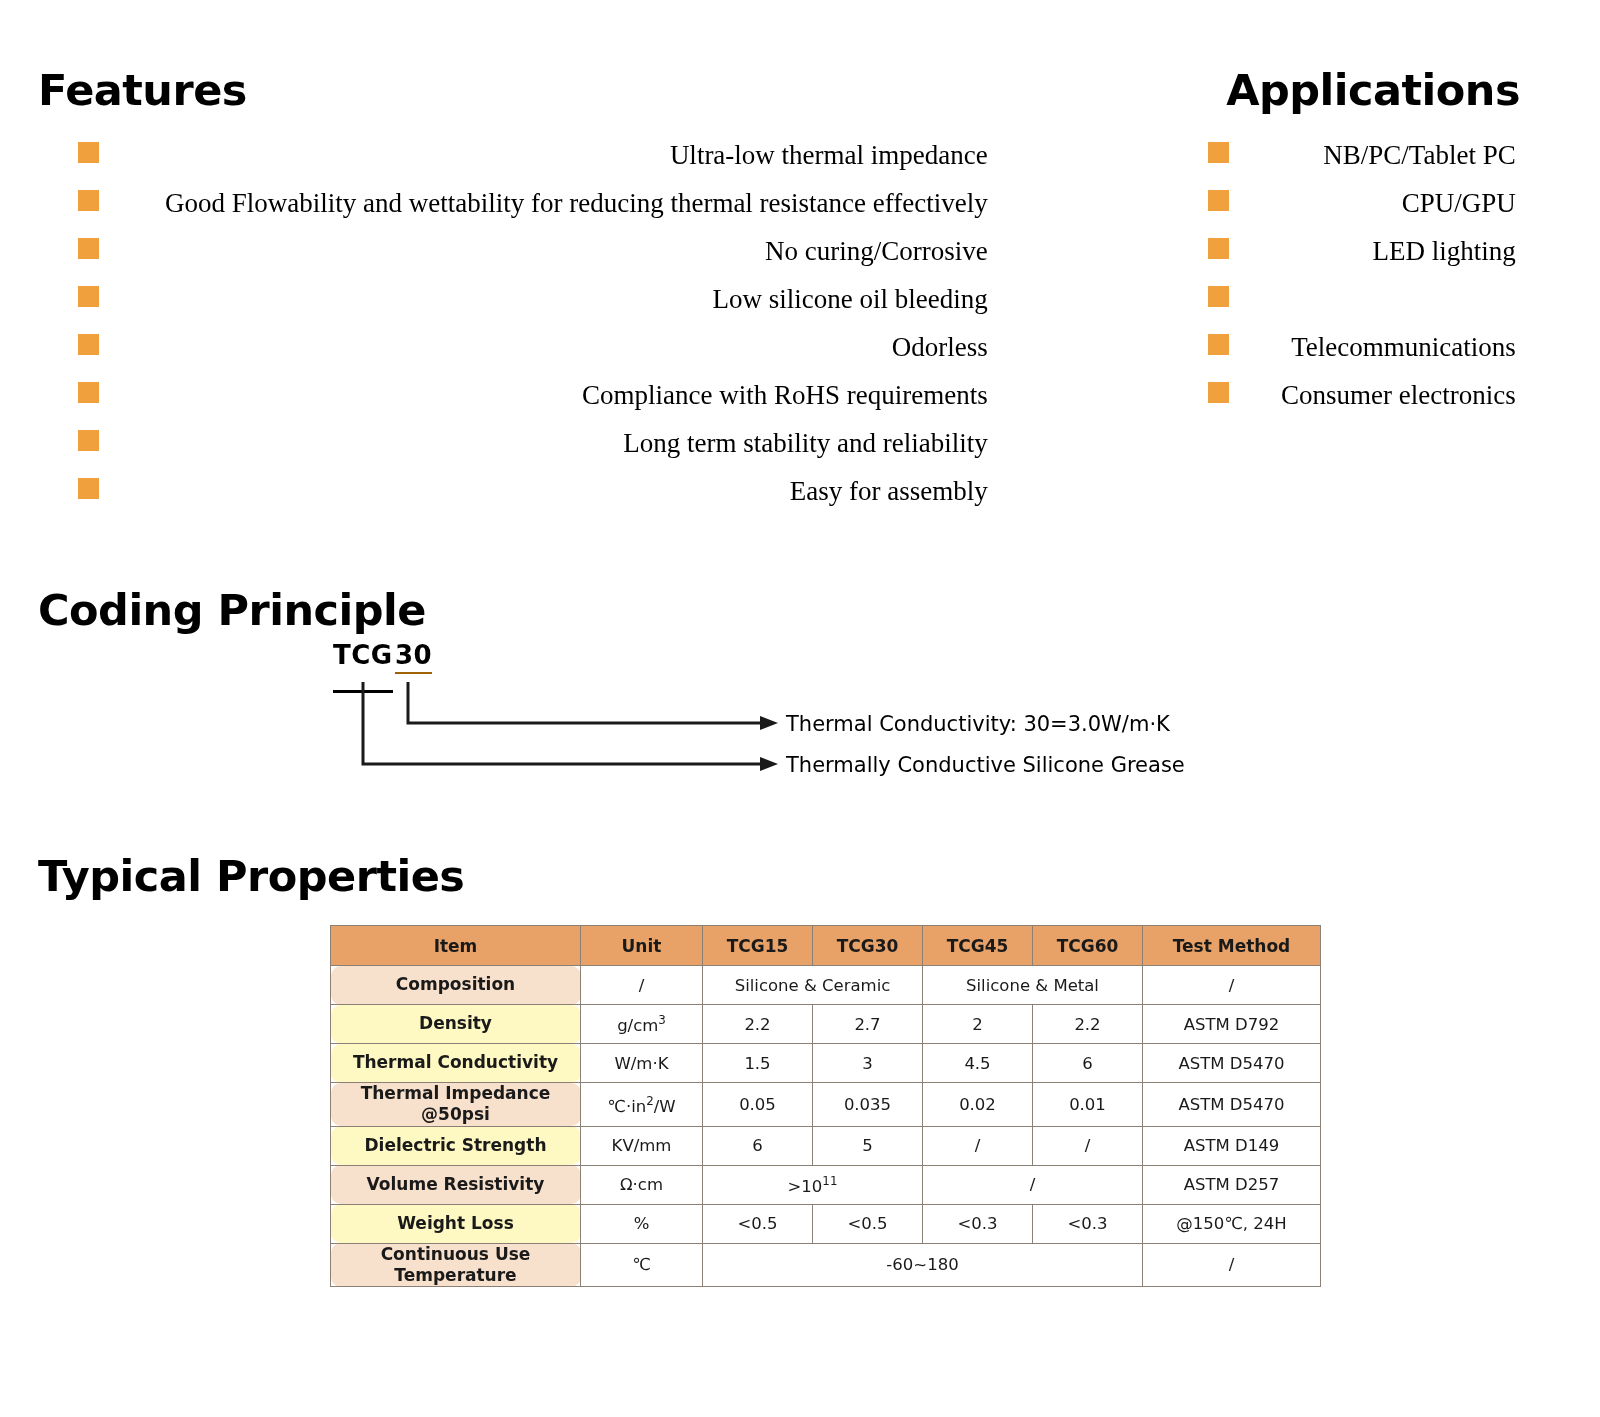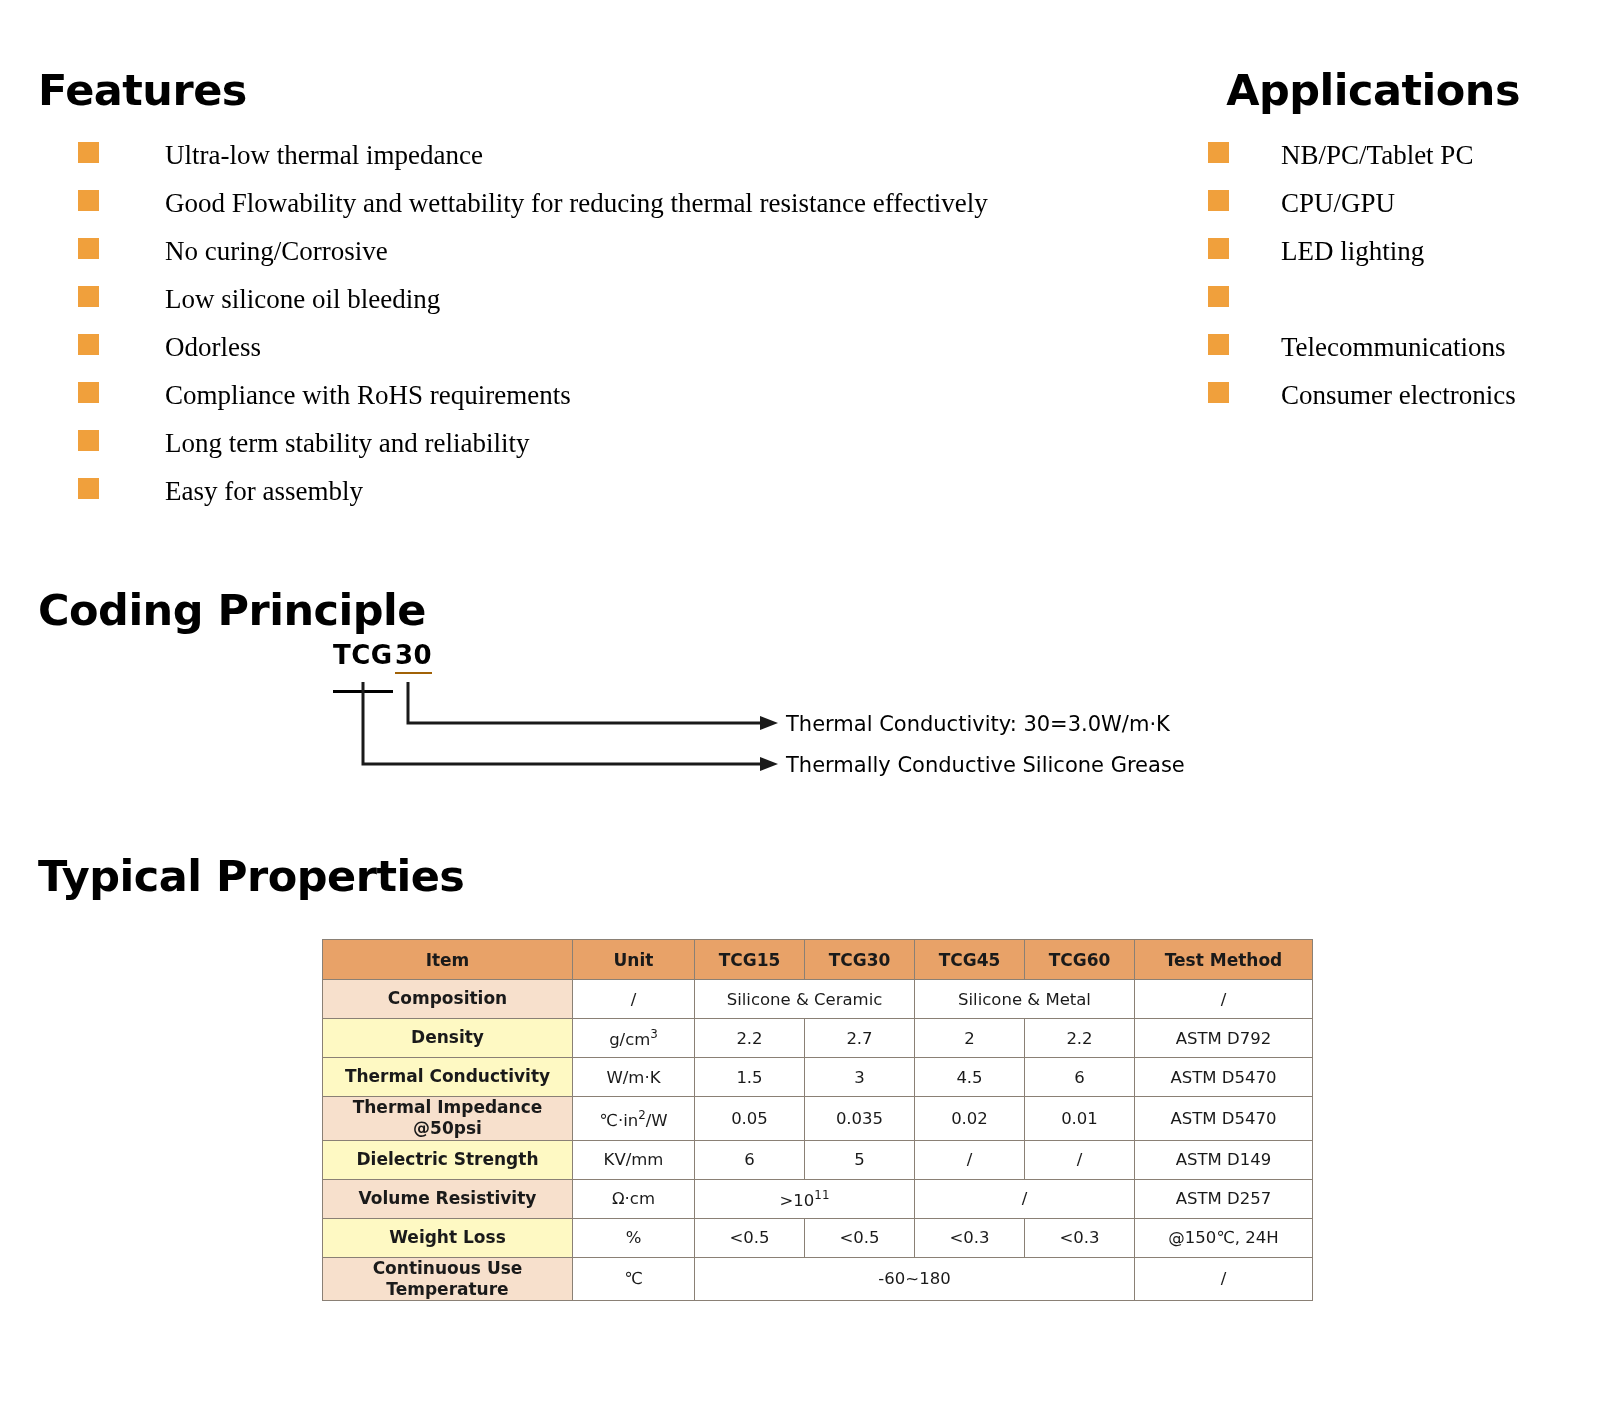--- a/index.html
+++ b/index.html
@@ -49,20 +49,21 @@
     margin: 0;
     padding: 0;
   }
   #features-list { left: 78px; top: 131px; }
   #applications-list { left: 1208px; top: 131px; }
 
   .bullet-item {
     display: flex;
     align-items: flex-start;
     height: 48px;
+    justify-content: space-between;
   }
   .bullet-square {
     width: 21px;
     height: 21px;
     background: #F0A03C;
     flex: 0 0 auto;
     margin-top: 11px;
   }
   .bullet-text {
     font-family: "Liberation Serif", serif;
@@ -121,23 +122,22 @@
   #leader-text-2 { left: 466px; top: 123px; }
 
   
   #properties-title {
     position: absolute;
     left: 38px;
     top: 822px;
   }
   #properties-table-wrap {
     position: absolute;
-    left: 322px;
+    left: 330px;
     top: 925px;
-    margin-top: 14px;
   }
   table.props {
     border-collapse: collapse;
     font-family: "DejaVu Sans", sans-serif;
     font-size: 16.5px;
     color: #1a1a1a;
   }
   table.props td, table.props th {
     border: 1px solid #8a8075;
     text-align: center;
@@ -150,20 +150,21 @@
     background: #E8A268;
     font-weight: bold;
     font-size: 17px;
     height: 40px;
   }
   td.rowhead {
     background: #F7E0CC;
     font-weight: bold;
     font-size: 17px;
     line-height: 1.25;
+    border-radius: 10px;
   }
   td.rowhead.alt { background: #fef9c3; }
   .col-item { width: 250px; }
   .col-unit { width: 122px; }
   .col-val { width: 110px; }
   .col-test { width: 178px; }
   .tall { height: 58px; }
   sup { font-size: 0.72em; vertical-align: super; }
 </style>
 </head>

